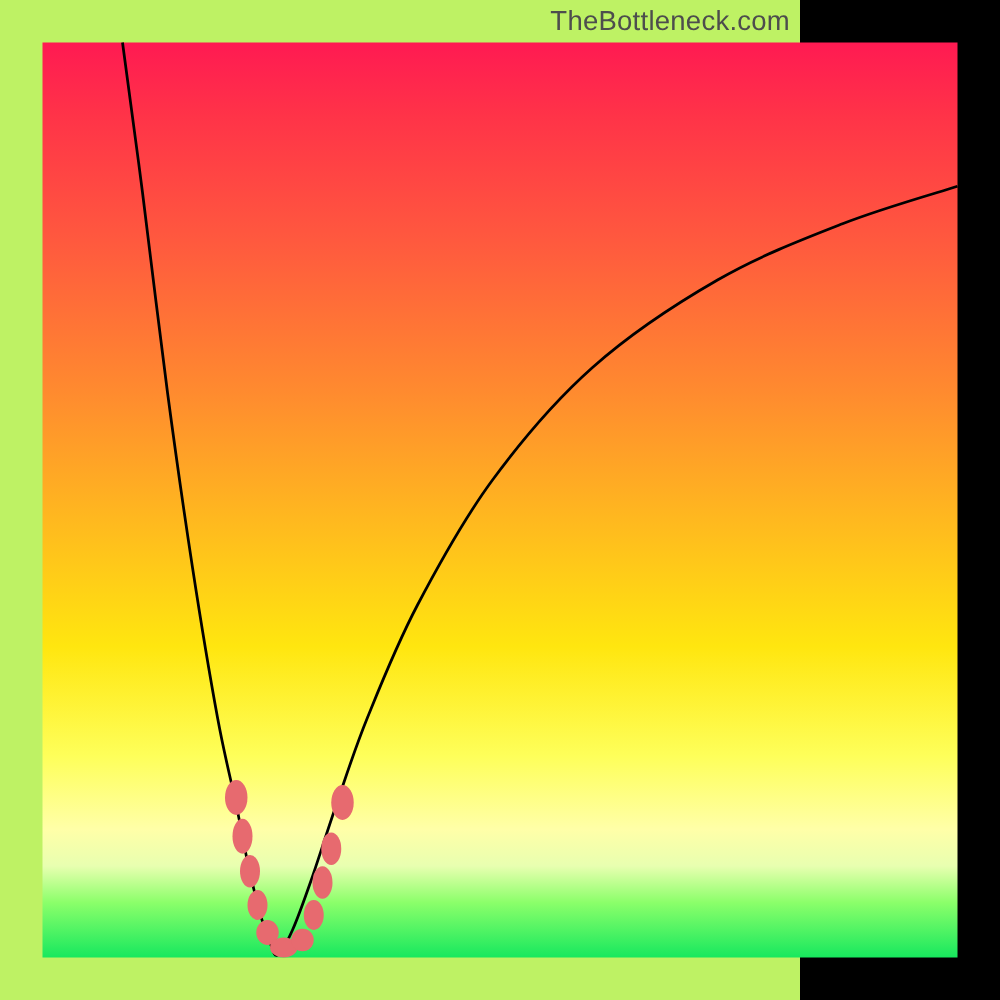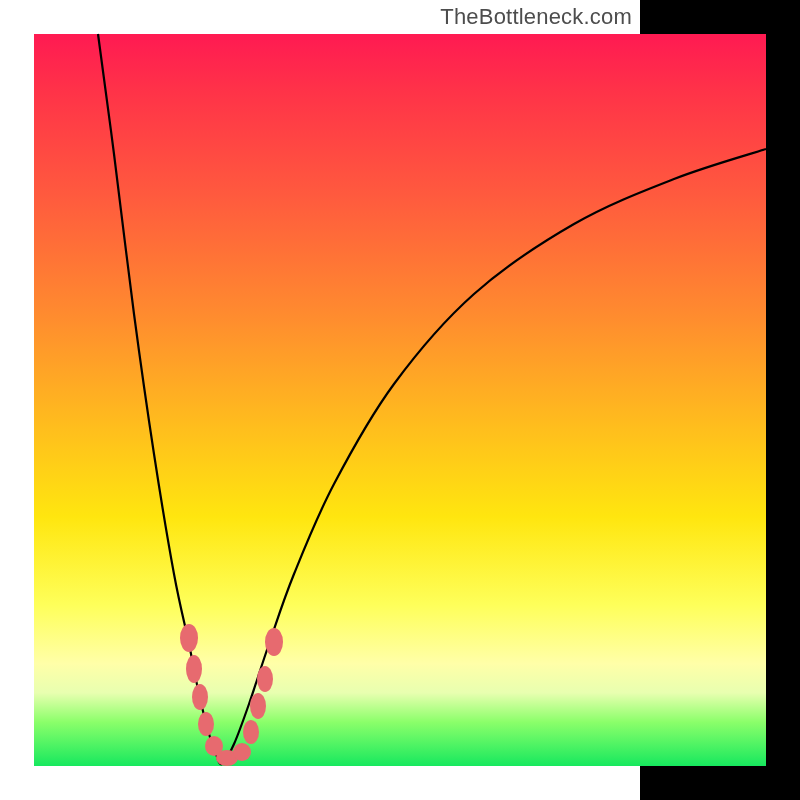--- a/index.html
+++ b/index.html
@@ -8,21 +8,21 @@
     width: 800px;
     height: 800px;
     overflow: hidden;
     background: #000;
     font-family: Arial, Helvetica, sans-serif;
   }
   .frame {
     position: absolute;
     left: 0; top: 0;
     width: 640px; height: 800px;
-    background: #ffffff;
+    background: #bef264;
   }
   .plot-area {
     position: absolute;
     left: 34px;
     top: 34px;
     width: 732px;
     height: 732px;
     
     background: linear-gradient(to bottom,
       #ff1a52 0%,

